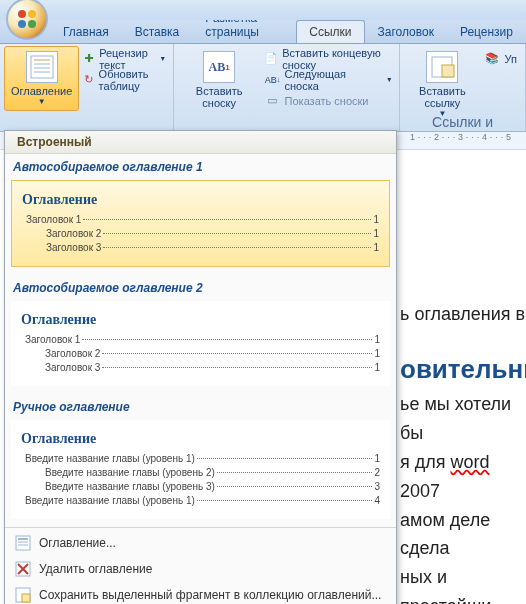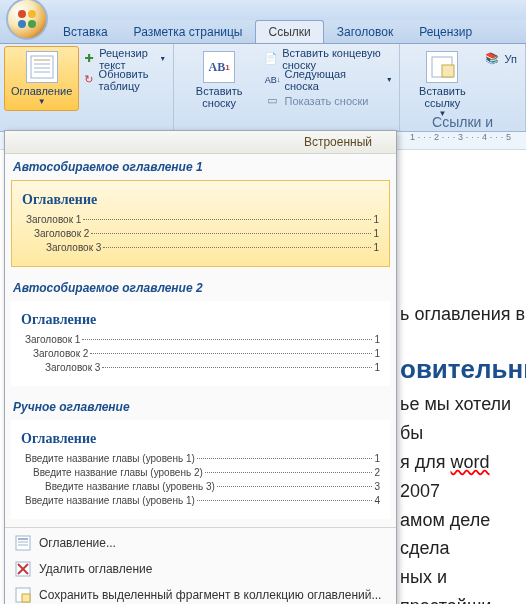--- a/index.html
+++ b/index.html
@@ -23,30 +23,30 @@
   .big-btn.active { background: linear-gradient(#ffe9a7,#ffc94f); border-color:#e0a23c; }
   .big-btn .ic { width:32px;height:32px;background:#fff;border:1px solid #9fb6d4;display:flex;align-items:center;justify-content:center; }
   .big-btn .lbl { font-size:11px; color:#1a3e70; margin-top:2px; text-align:center; }
   .big-btn .drop { font-size:8px; color:#1a3e70; }
   .small-btn { display:flex; align-items:center; padding:2px 4px; font-size:11px; color:#1a3e70; cursor:pointer; gap:4px; height:21px; }
   .small-btn .ic { width:16px;height:16px;display:flex;align-items:center;justify-content:center; }
   .group-label { position:absolute; bottom:1px; left:0; right:0; text-align:center; font-size:14px; color:#4a6a95; }
   
   
   .gallery { position:absolute; left:4px; top:130px; width:393px; background:#fafafa; border:1px solid #9ea8b4; box-shadow:2px 2px 6px rgba(0,0,0,.25); z-index:30; }
-  .gal-header { background:linear-gradient(#f7f7f5,#ebebe5); padding:4px 24px; font-weight:normal; color:#5c4a22; font-size:12px; border-bottom:1px solid #d6d6cc;text-align:right; }
+  .gal-header { background:linear-gradient(#f7f7f5,#ebebe5); padding:4px 12px; font-weight:bold; color:#5c4a22; font-size:12px; border-bottom:1px solid #d6d6cc; }
   .gal-section-title { color:#1a4e8c; font-size:12px; font-weight:bold; padding:6px 8px 4px 8px;font-style:italic; }
   .gal-item { margin:2px 6px 8px 6px; padding:10px 10px 10px 10px; background:#fff; }
   .gal-item.hover { background:linear-gradient(#fff8df,#ffe9a1); border:1px solid #e6c35a; }
   .toc-title { color:#1a4e8c; font-weight:bold; font-size:14px; font-family:Cambria,Georgia,serif; margin-bottom:6px; }
   .toc-line { display:flex; font-size:10px; color:#444; margin:3px 0; align-items:baseline; }
   .toc-line .txt { white-space:nowrap; }
   .toc-line .dots { flex:1; border-bottom:1px dotted #777; margin:0 2px; position:relative; bottom:3px; }
   .toc-line .pg { }
-  .l1{margin-left:4px} .l2{margin-left:12px} .l3{margin-left:24px}
+  .l1{margin-left:4px} .l2{margin-left:24px} .l3{margin-left:24px}
   .gal-sep { border-top:1px solid #d6d6cc; margin:2px 0; }
   .gal-cmd { display:flex; align-items:center; gap:8px; padding:5px 10px; font-size:12px; color:#333; cursor:pointer; }
   .gal-cmd .ic { width:16px;height:16px;display:flex;align-items:center;justify-content:center; }
 
   
   .doc-area { position:absolute; left:0; top:132px; right:0; bottom:0; background:#fff; z-index:1; }
   .ruler { height:18px; background:#eef4fb; border-bottom:1px solid #cfd9e8; font-size:9px; color:#6a7a92; padding-left:410px; }
   .doc-text { padding:20px 0 0 400px; font-size:18px; font-family:Calibri,Arial,sans-serif; color:#222; line-height:1.6; }
   .wavy { text-decoration: underline wavy red; }
   .hl{ color:#1a4e8c; font-weight:bold;}
@@ -59,20 +59,21 @@
     <svg viewBox="0 0 24 24">
         <circle cx="7" cy="7" r="4" fill="#d94a2a"></circle>
         <circle cx="17" cy="7" r="4" fill="#f5b92d"></circle>
         <circle cx="7" cy="17" r="4" fill="#3a7fc2"></circle>
         <circle cx="17" cy="17" r="4" fill="#4aa14a"></circle>
       </svg>
   </div>
 </div>
 
 <div class="tabstrip">
+  <div class="tab">Главная</div>
   <div class="tab">Вставка</div>
   <div class="tab">Разметка страницы</div>
   <div class="tab active">Ссылки</div>
   <div class="tab">Заголовок</div>
   <div class="tab">Рецензир</div>
 </div>
 
 <div class="ribbon">
 
   <div class="group" style="padding-bottom:14px;">

